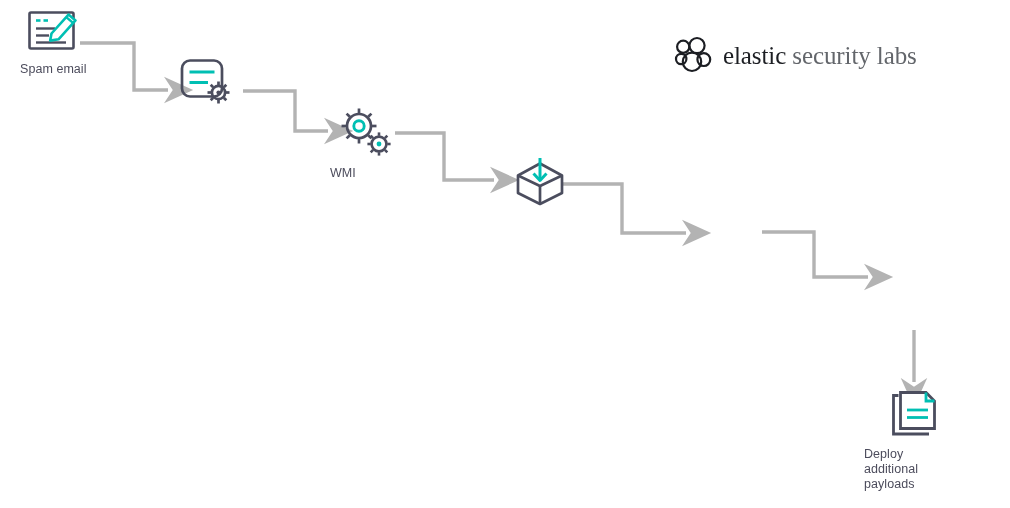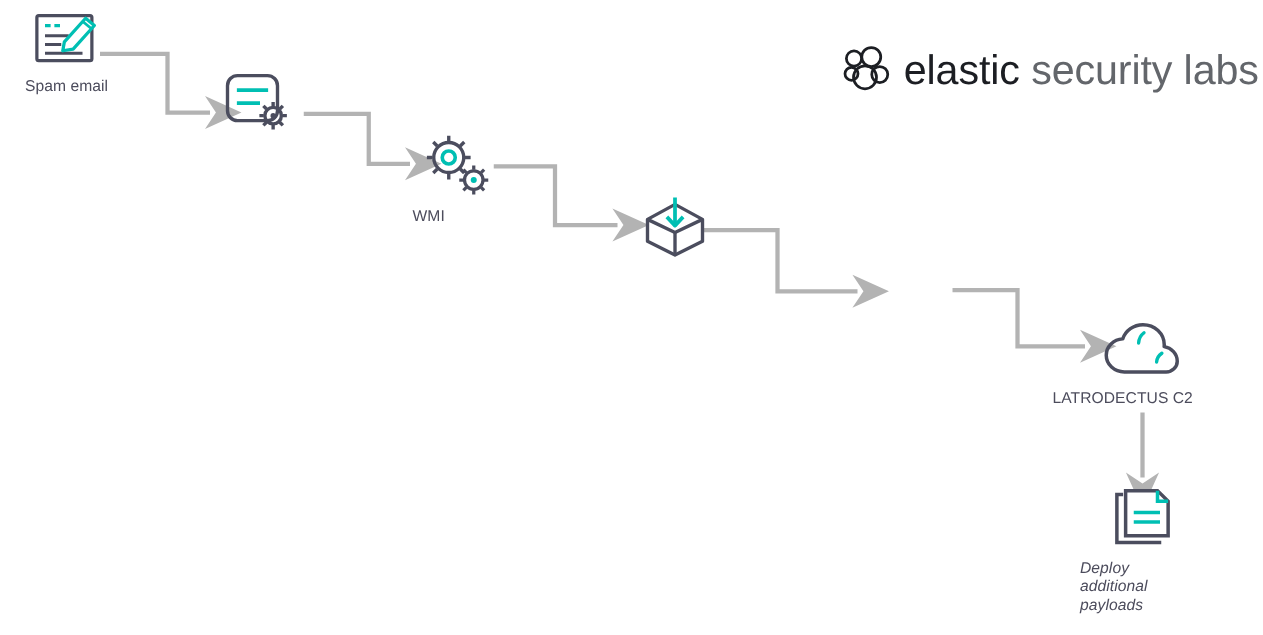--- a/index.html
+++ b/index.html
@@ -46,24 +46,25 @@
   }
   .brand {
     position: absolute;
     left: 672px;
     top: 36px;
     display: flex;
     align-items: center;
     gap: 9px;
   }
   .brand-wordmark {
-    font-size: 33px;
+    font-size: 25px;
     line-height: 28px;
     letter-spacing: -0.1px;
     white-space: pre;
+    font-family: Liberation Serif, serif;
   }
   .brand-elastic {
     color: #1c1e23;
     font-weight: 400;
   }
   .brand-security-labs {
     color: #63666b;
     font-weight: 400;
   }
 </style>
@@ -170,35 +171,22 @@
       <path d="M7 22.5 L29 33 L51 22.5" fill="none" stroke="#4b4d5e" stroke-width="2.7" stroke-linejoin="round"></path>
       <path d="M29 33 L29 51" fill="none" stroke="#4b4d5e" stroke-width="2.7"></path>
       <g stroke="#00bfb3" stroke-width="3" fill="none" stroke-linecap="butt">
         <line x1="29" y1="5" x2="29" y2="27"></line>
         <path d="M22.5 20.5 L29 27.5 L35.5 20.5" stroke-linejoin="round"></path>
       </g>
     </svg>
   </div>
 
 
-  <div class="node" style="left:842px; top:253px; width:144px;">
-    <svg class="node-icon" width="70" height="52" viewBox="0 0 70 52">
-      <path d="M20.5 44.5 C12.5 44.5 6 38.6 6 31.2 C6 24.2 11.8 18.5 19.2 18.1
-               C21.4 11.4 27.9 6.7 35.4 6.7 C44.8 6.7 52.4 13.9 52.4 22.8
-               C52.4 23.3 52.4 23.8 52.3 24.3 C58.3 25.2 62.8 30.1 62.8 35.9
-               C62.8 40.6 58.8 44.5 53.9 44.5 Z" fill="none" stroke="#4b4d5e" stroke-width="2.8" stroke-linejoin="round"></path>
-      <g stroke="#00bfb3" stroke-width="2.7" fill="none" stroke-linecap="round">
-        <path d="M36.2 13.2 C33.5 15.2 32.1 18.2 31.9 21.4"></path>
-        <path d="M50.5 29.6 C47.9 31.3 46.5 33.8 46.3 36.6"></path>
-      </g>
-    </svg>
-    <span class="node-label">LATRODECTUS C2</span>
-  </div>
-
-  <div class="node" style="left:864px; top:389px; width:100px;font-style:italic;">
+
+  <div class="node" style="left:864px; top:389px; width:100px;">
     <svg class="node-icon" width="60" height="52" viewBox="0 0 60 52">
       <path d="M14.5 6.5 L9.5 6.5 L9.5 45 L45 45" fill="none" stroke="#4b4d5e" stroke-width="2.8" stroke-linejoin="miter"></path>
       <path d="M16.5 3.5 L42 3.5 L50.5 12 L50.5 39.5 L16.5 39.5 Z" fill="#ffffff" stroke="#4b4d5e" stroke-width="2.8" stroke-linejoin="miter"></path>
       <path d="M42 3.5 L42 12 L50.5 12" fill="none" stroke="#00bfb3" stroke-width="2.8" stroke-linejoin="miter"></path>
       <g stroke="#00bfb3" stroke-width="2.8" stroke-linecap="butt">
         <line x1="23" y1="21" x2="44" y2="21"></line>
         <line x1="23" y1="28.5" x2="44" y2="28.5"></line>
       </g>
     </svg>
     <span class="node-label">Deploy

